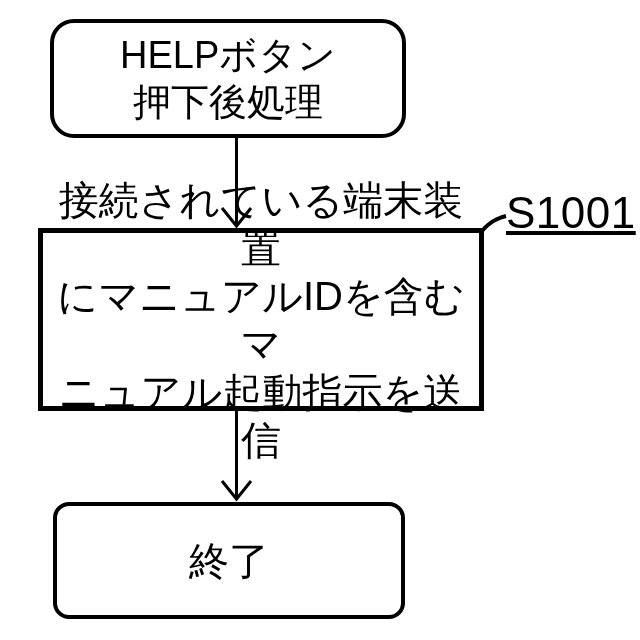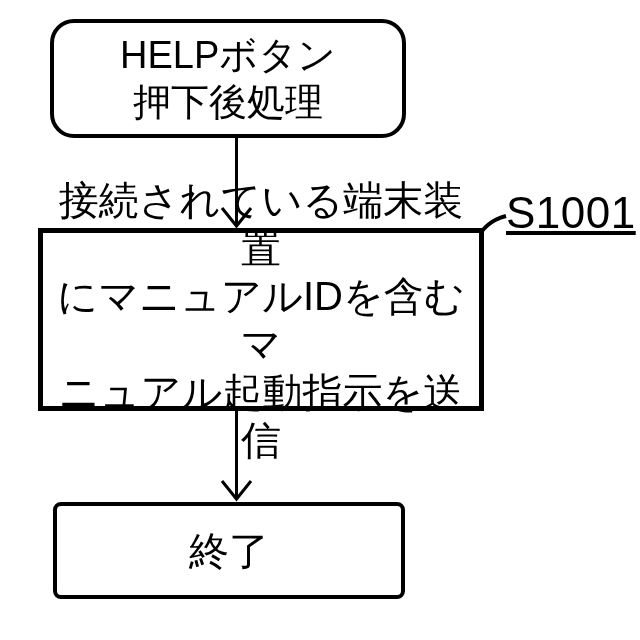--- a/index.html
+++ b/index.html
@@ -51,23 +51,23 @@
     height: 183px;
     border: 5px solid var(--line);
     font-size: 40px;
     line-height: 48px;
     margin-left: 28px;
   }
   .node-end {
     left: 53px;
     top: 502px;
     width: 352px;
-    height: 97px;
+    height: 117px;
     border: 4px solid var(--line);
-    border-radius: 8px;
+    border-radius: 16px;
     font-size: 40px;
     line-height: 48px;
   }
   .step-label {
     position: absolute;
     left: 506px;
     top: 191px;
     font-size: 44px;
     line-height: 44px;
     letter-spacing: 0.5px;

